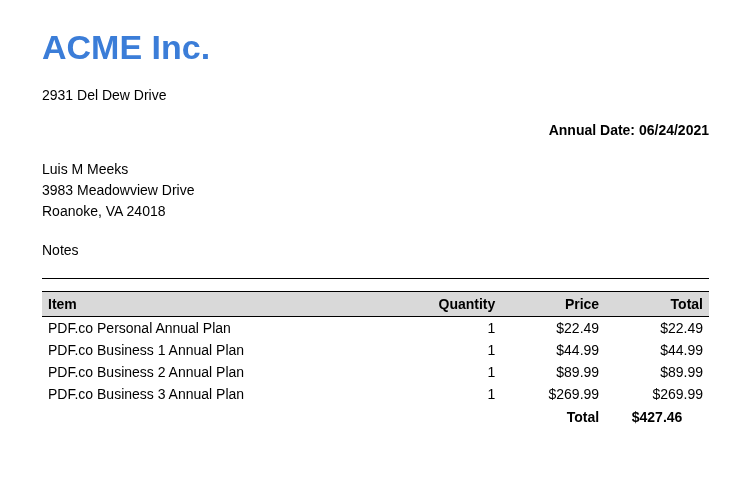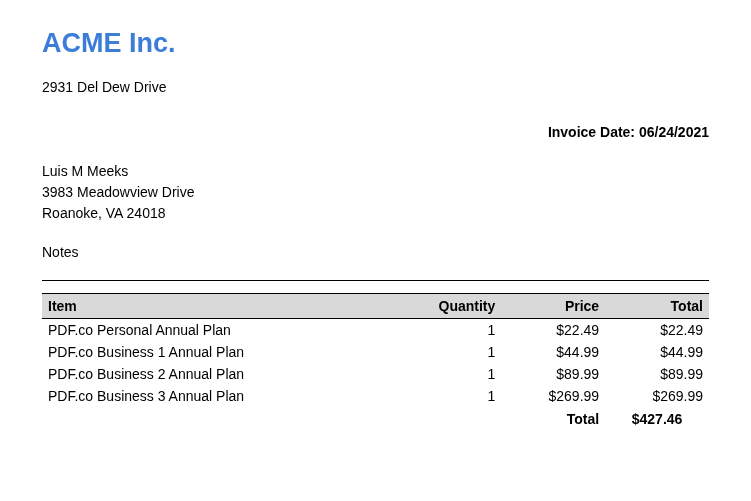--- a/index.html
+++ b/index.html
@@ -7,25 +7,25 @@
       font-family: Arial, Helvetica, sans-serif;
       width: 751px;
       height: 501px;
       background: #fff;
       padding: 28px 42px;
       color: #000;
       font-size: 14px;
     }
     .company-name {
       color: #3b7dd8;
-      font-size: 27px;
+      font-size: 34px;
       font-weight: bold;
       margin-bottom: 18px;
     }
-    .address-block { line-height: 1.5; margin-bottom: 24px; }
+    .address-block { line-height: 1.5; margin-bottom: 14px; }
     .invoice-meta {
       text-align: right;
       font-weight: bold;
       line-height: 1.5;
       margin-bottom: 18px;
     }
     .bill-to { line-height: 1.5; margin-bottom: 20px; }
     .bill-to-name { font-weight: normal; }
     .notes-label { margin-bottom: 20px; }
     .notes-rule { border: none; border-top: 1px solid #000; margin-bottom: 12px; }
@@ -49,21 +49,21 @@
 <body>
 
 <div class="company-name">ACME Inc.</div>
 
 <div class="address-block">
   <div>2931 Del Dew Drive</div>
 </div>
 
 <div class="invoice-meta">
   <div>
-    <span>Invoice Date: </span><span>06/24/2021</span>
+    <span>Annual Date: </span><span>06/24/2021</span>
   </div>
 </div>
 
 <div class="bill-to">
   <div class="bill-to-name">Luis M Meeks</div>
   <div>3983 Meadowview Drive</div>
   <div>Roanoke, VA 24018</div>
 </div>
 
 <div class="notes-label">Notes</div>

